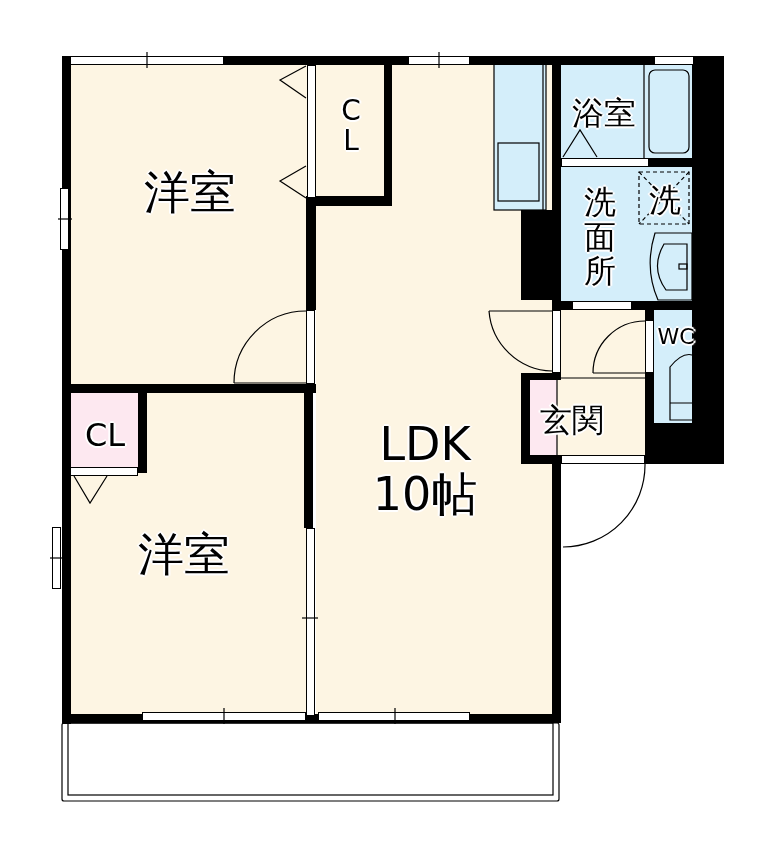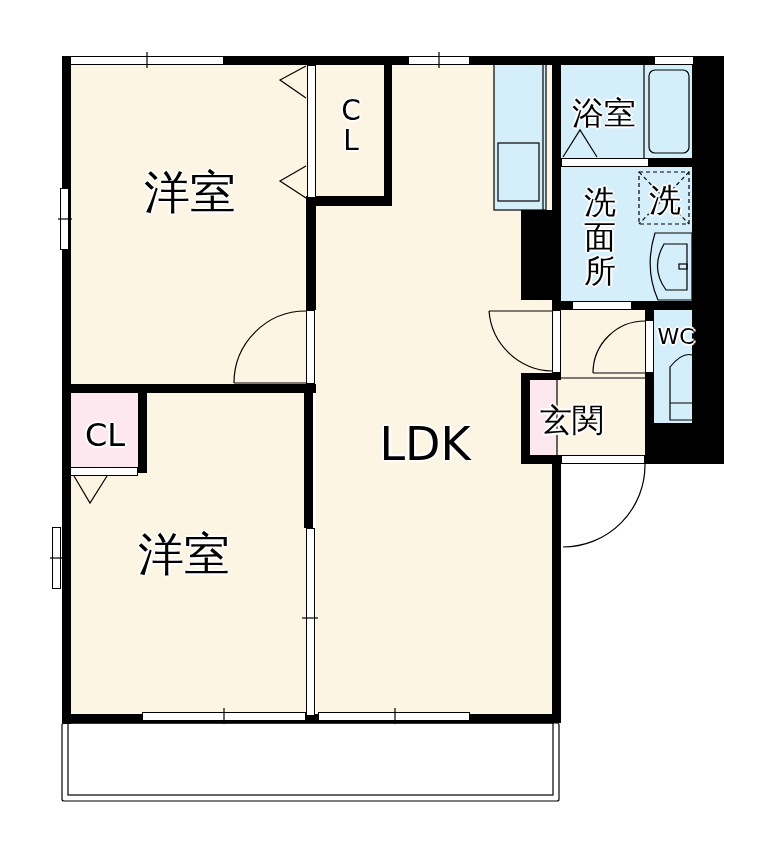--- a/index.html
+++ b/index.html
@@ -133,20 +133,21 @@
 <div class="label mid" style="left:330px;top:96px;width:42px;">
   <div>C</div>
   <div>L</div>
 </div>
 <div class="label big" style="left:104px;top:530px;width:160px;">
   <div>洋室</div>
 </div>
 <div class="label small" style="left:74px;top:418px;width:62px;">CL</div>
 <div class="label big" style="left:350px;top:420px;width:150px;">
   <div>LDK</div>
+  <div>10帖</div>
 </div>
 <div class="label small" style="left:564px;top:96px;width:80px;">浴室</div>
 <div class="label small" style="left:580px;top:185px;width:40px;">
   <div>洗</div>
   <div>面</div>
   <div>所</div>
 </div>
 <div class="label small" style="left:645px;top:183px;width:40px;">洗</div>
 <div class="label small" style="left:654px;top:325px;width:44px;font-size:22px;">WC</div>
 <div class="label small" style="left:532px;top:403px;width:80px;">玄関</div>

